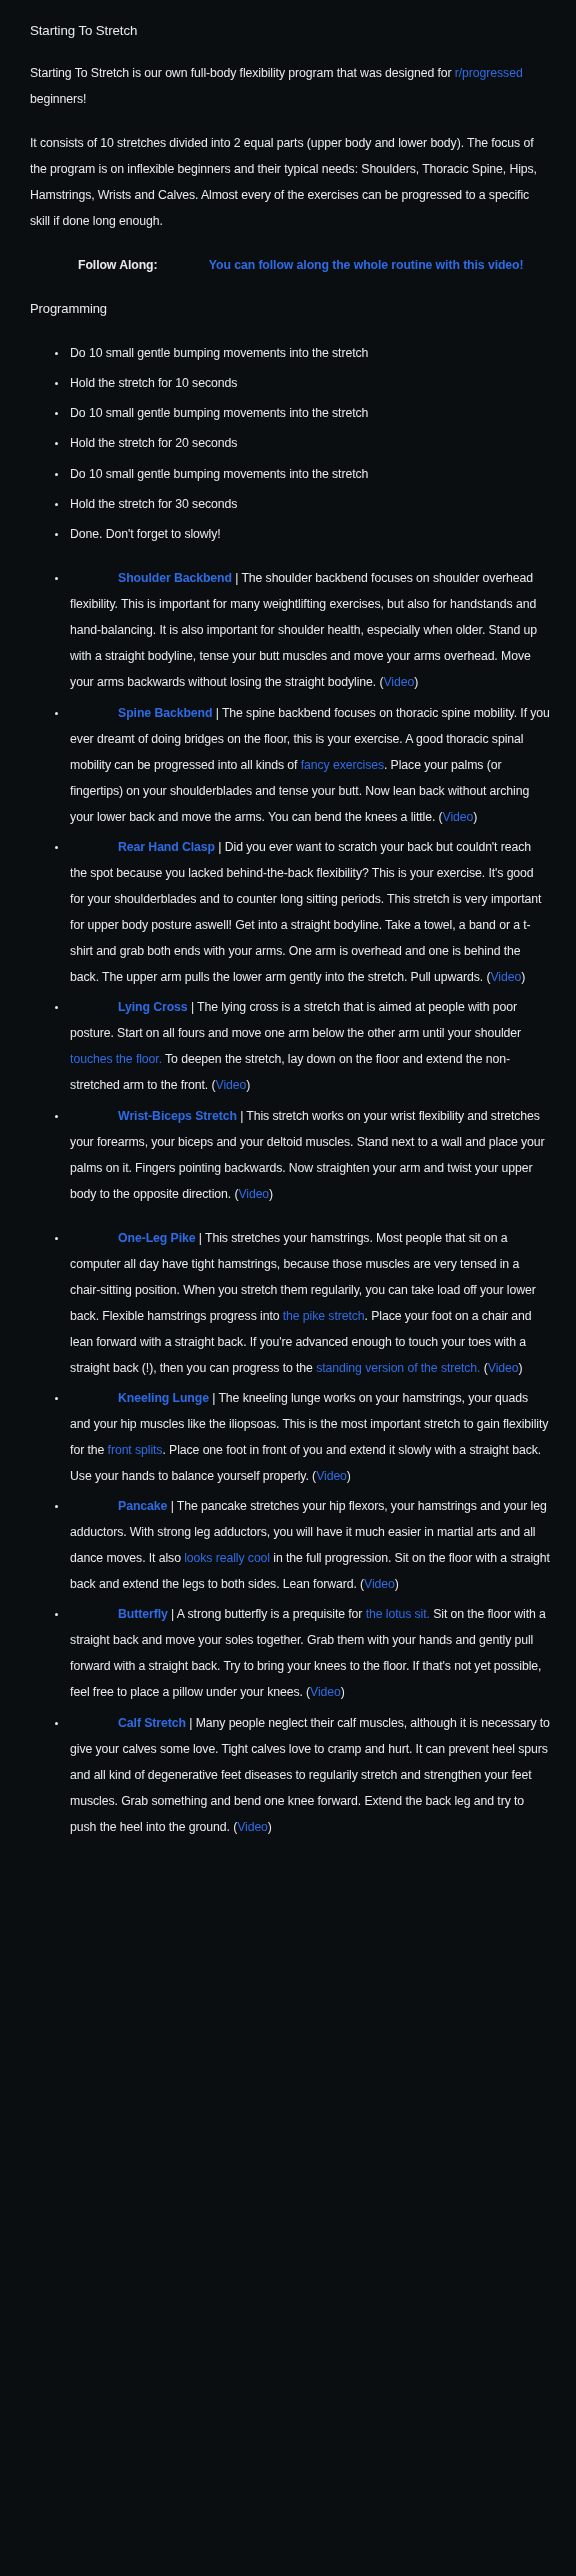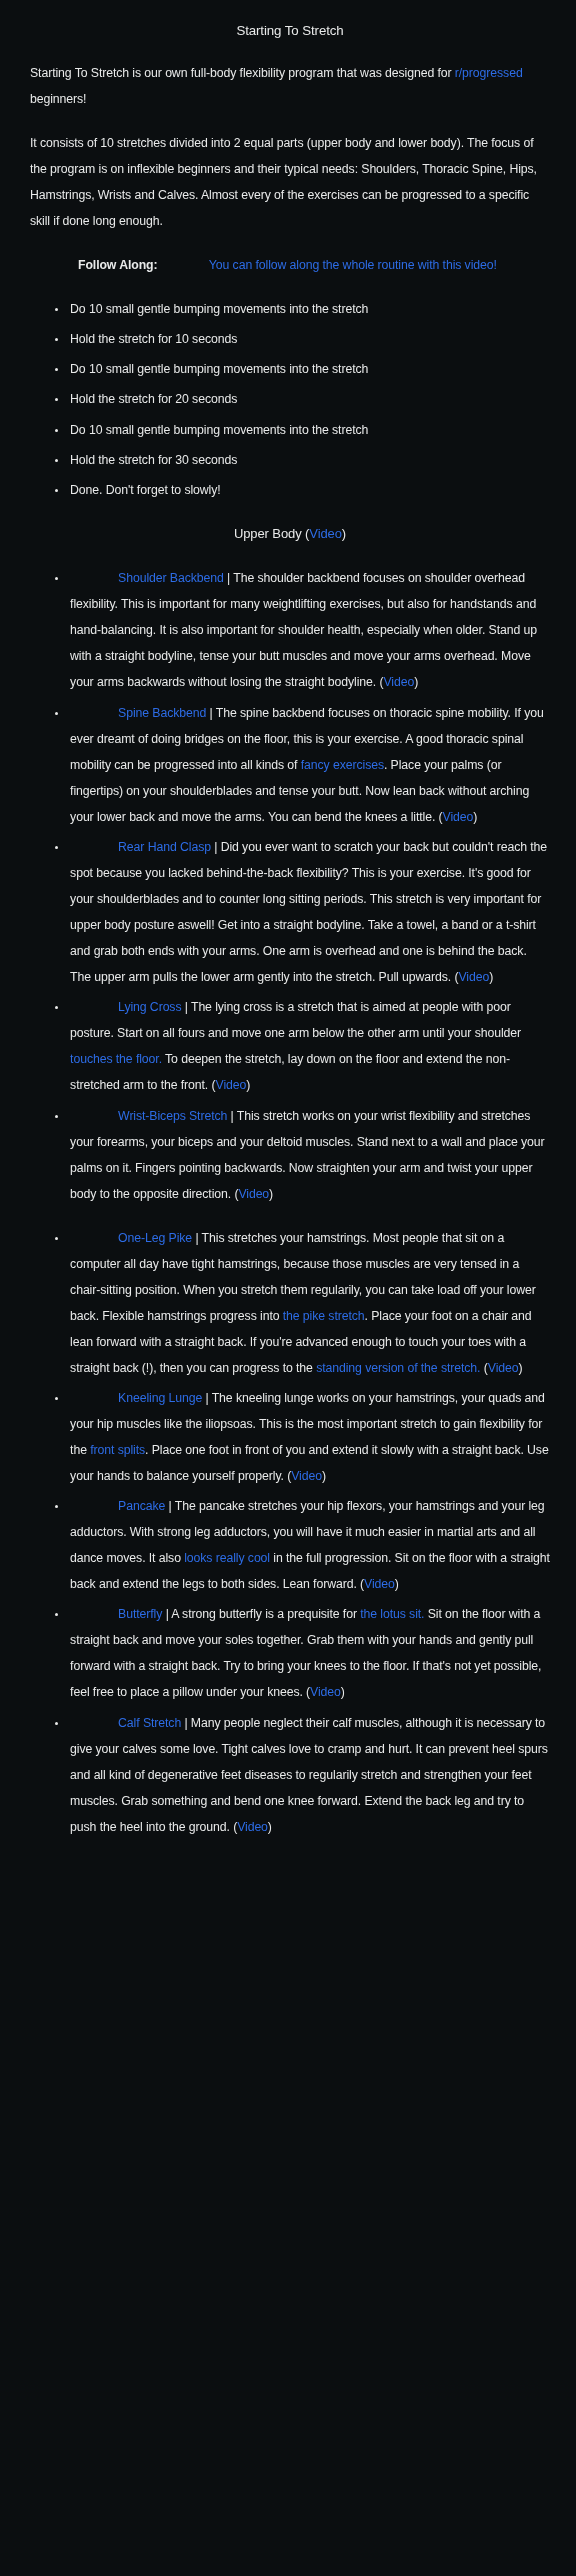--- a/index.html
+++ b/index.html
@@ -21,52 +21,51 @@
     background:var(--bg);
     color:var(--text);
     font-family:"Liberation Sans", sans-serif;
     font-size:12.3px;
     line-height:26px;
     letter-spacing:-0.1px;
   }
   h1,h2,h3{
     font-weight:400;
     color:var(--text);
-    text-align:center;
   }
   h1{font-size:13.3px; margin:0 0 16px 0; line-height:26px;}
   h2{font-size:13px; margin:18px 0 18px 0; line-height:26px;}
   h3{font-size:13px; margin:18px 0 18px 0; line-height:26px;}
   p{margin:0 0 18px 0;}
   ul{margin:0 0 18px 0; padding:0 0 0 38px; list-style:disc;}
   li{margin:0 0 4.3px 0; padding-left:2.1px;}
   li::marker{color:var(--text); font-size:0.8em;}
   .b{font-weight:700;padding-left:48px;}
   a.lnk{color:var(--link); text-decoration:none; cursor:pointer;}
-  a.lnk.b{font-weight:400;}
+  a.lnk.b{font-weight:700;}
 </style>
 </head>
 <body>
 
 <div class="page">
   <div>
       <h1><span>Starting To Stretch</span></h1>
       <p><span>Starting To Stretch is our own full-body flexibility program that was designed for </span><a href="#" class="lnk">r/progressed</a><span> beginners!</span></p>
       <p><span>It consists of 10 stretches divided into 2 equal parts (upper body and lower body). The focus of the program is on inflexible beginners and their typical needs: Shoulders, Thoracic Spine, Hips, Hamstrings, Wrists and Calves. Almost every of the exercises can be progressed to a specific skill if done long enough.</span></p>
       <p><span class="b">Follow Along: </span><a href="#" class="lnk b">You can follow along the whole routine with this video!</a></p>
+      <h2><span>Programming</span></h2>
       <ul>
         <li><span>Do 10 small gentle bumping movements into the stretch</span></li>
         <li><span>Hold the stretch for 10 seconds</span></li>
         <li><span>Do 10 small gentle bumping movements into the stretch</span></li>
         <li><span>Hold the stretch for 20 seconds</span></li>
         <li><span>Do 10 small gentle bumping movements into the stretch</span></li>
         <li><span>Hold the stretch for 30 seconds</span></li>
         <li><span>Done. Don't forget to slowly!</span></li>
       </ul>
-      <h3><span>Upper Body (</span><a href="#" class="lnk">Video</a><span>)</span></h3>
       <ul>
         <li><a href="#" class="lnk b">Shoulder Backbend</a><span> | The shoulder backbend focuses on shoulder overhead flexibility. This is important for many weightlifting exercises, but also for handstands and hand-balancing. It is also important for shoulder health, especially when older. Stand up with a straight bodyline, tense your butt muscles and move your arms overhead. Move your arms backwards without losing the straight bodyline. (</span><a href="#" class="lnk">Video</a><span>)</span></li>
         <li><a href="#" class="lnk b">Spine Backbend</a><span> | The spine backbend focuses on thoracic spine mobility. If you ever dreamt of doing bridges on the floor, this is your exercise. A good thoracic spinal mobility can be progressed into all kinds of </span><a href="#" class="lnk">fancy exercises</a><span>. Place your palms (or fingertips) on your shoulderblades and tense your butt. Now lean back without arching your lower back and move the arms. You can bend the knees a little. (</span><a href="#" class="lnk">Video</a><span>)</span></li>
         <li><a href="#" class="lnk b">Rear Hand Clasp</a><span> | Did you ever want to scratch your back but couldn't reach the spot because you lacked behind-the-back flexibility? This is your exercise. It's good for your shoulderblades and to counter long sitting periods. This stretch is very important for upper body posture aswell! Get into a straight bodyline. Take a towel, a band or a t-shirt and grab both ends with your arms. One arm is overhead and one is behind the back. The upper arm pulls the lower arm gently into the stretch. Pull upwards. (</span><a href="#" class="lnk">Video</a><span>)</span></li>
         <li><a href="#" class="lnk b">Lying Cross</a><span> | The lying cross is a stretch that is aimed at people with poor posture. Start on all fours and move one arm below the other arm until your shoulder </span><a href="#" class="lnk">touches the floor.</a><span> To deepen the stretch, lay down on the floor and extend the non-stretched arm to the front. (</span><a href="#" class="lnk">Video</a><span>)</span></li>
         <li><a href="#" class="lnk b">Wrist-Biceps Stretch</a><span> | This stretch works on your wrist flexibility and stretches your forearms, your biceps and your deltoid muscles. Stand next to a wall and place your palms on it. Fingers pointing backwards. Now straighten your arm and twist your upper body to the opposite direction. (</span><a href="#" class="lnk">Video</a><span>)</span></li>
       </ul>
       <ul>
         <li><a href="#" class="lnk b">One-Leg Pike</a><span> | This stretches your hamstrings. Most people that sit on a computer all day have tight hamstrings, because those muscles are very tensed in a chair-sitting position. When you stretch them regularily, you can take load off your lower back. Flexible hamstrings progress into </span><a href="#" class="lnk">the pike stretch</a><span>. Place your foot on a chair and lean forward with a straight back. If you're advanced enough to touch your toes with a straight back (!), then you can progress to the </span><a href="#" class="lnk">standing version of the stretch.</a><span> (</span><a href="#" class="lnk">Video</a><span>)</span></li>
         <li><a href="#" class="lnk b">Kneeling Lunge</a><span> | The kneeling lunge works on your hamstrings, your quads and your hip muscles like the iliopsoas. This is the most important stretch to gain flexibility for the </span><a href="#" class="lnk">front splits</a><span>. Place one foot in front of you and extend it slowly with a straight back. Use your hands to balance yourself properly. (</span><a href="#" class="lnk">Video</a><span>)</span></li>

